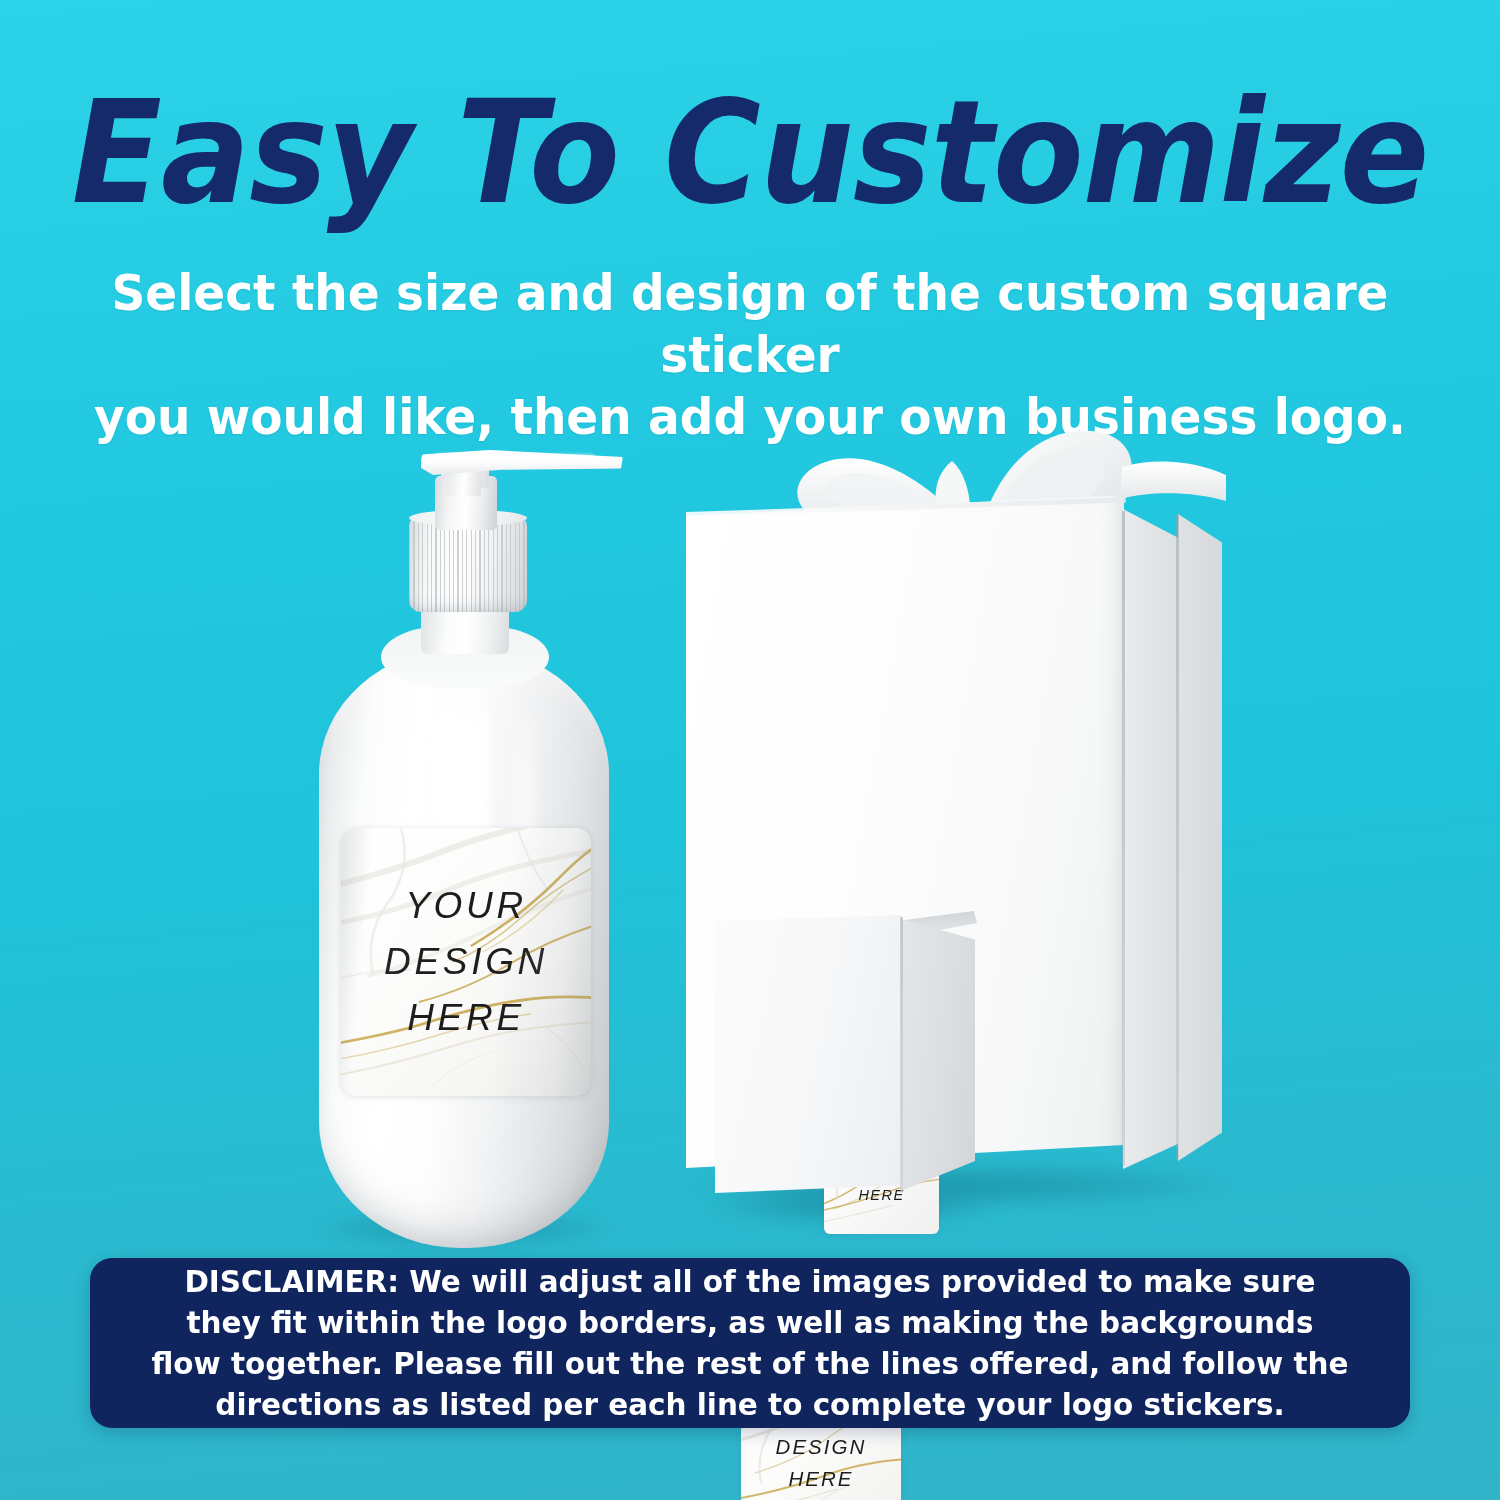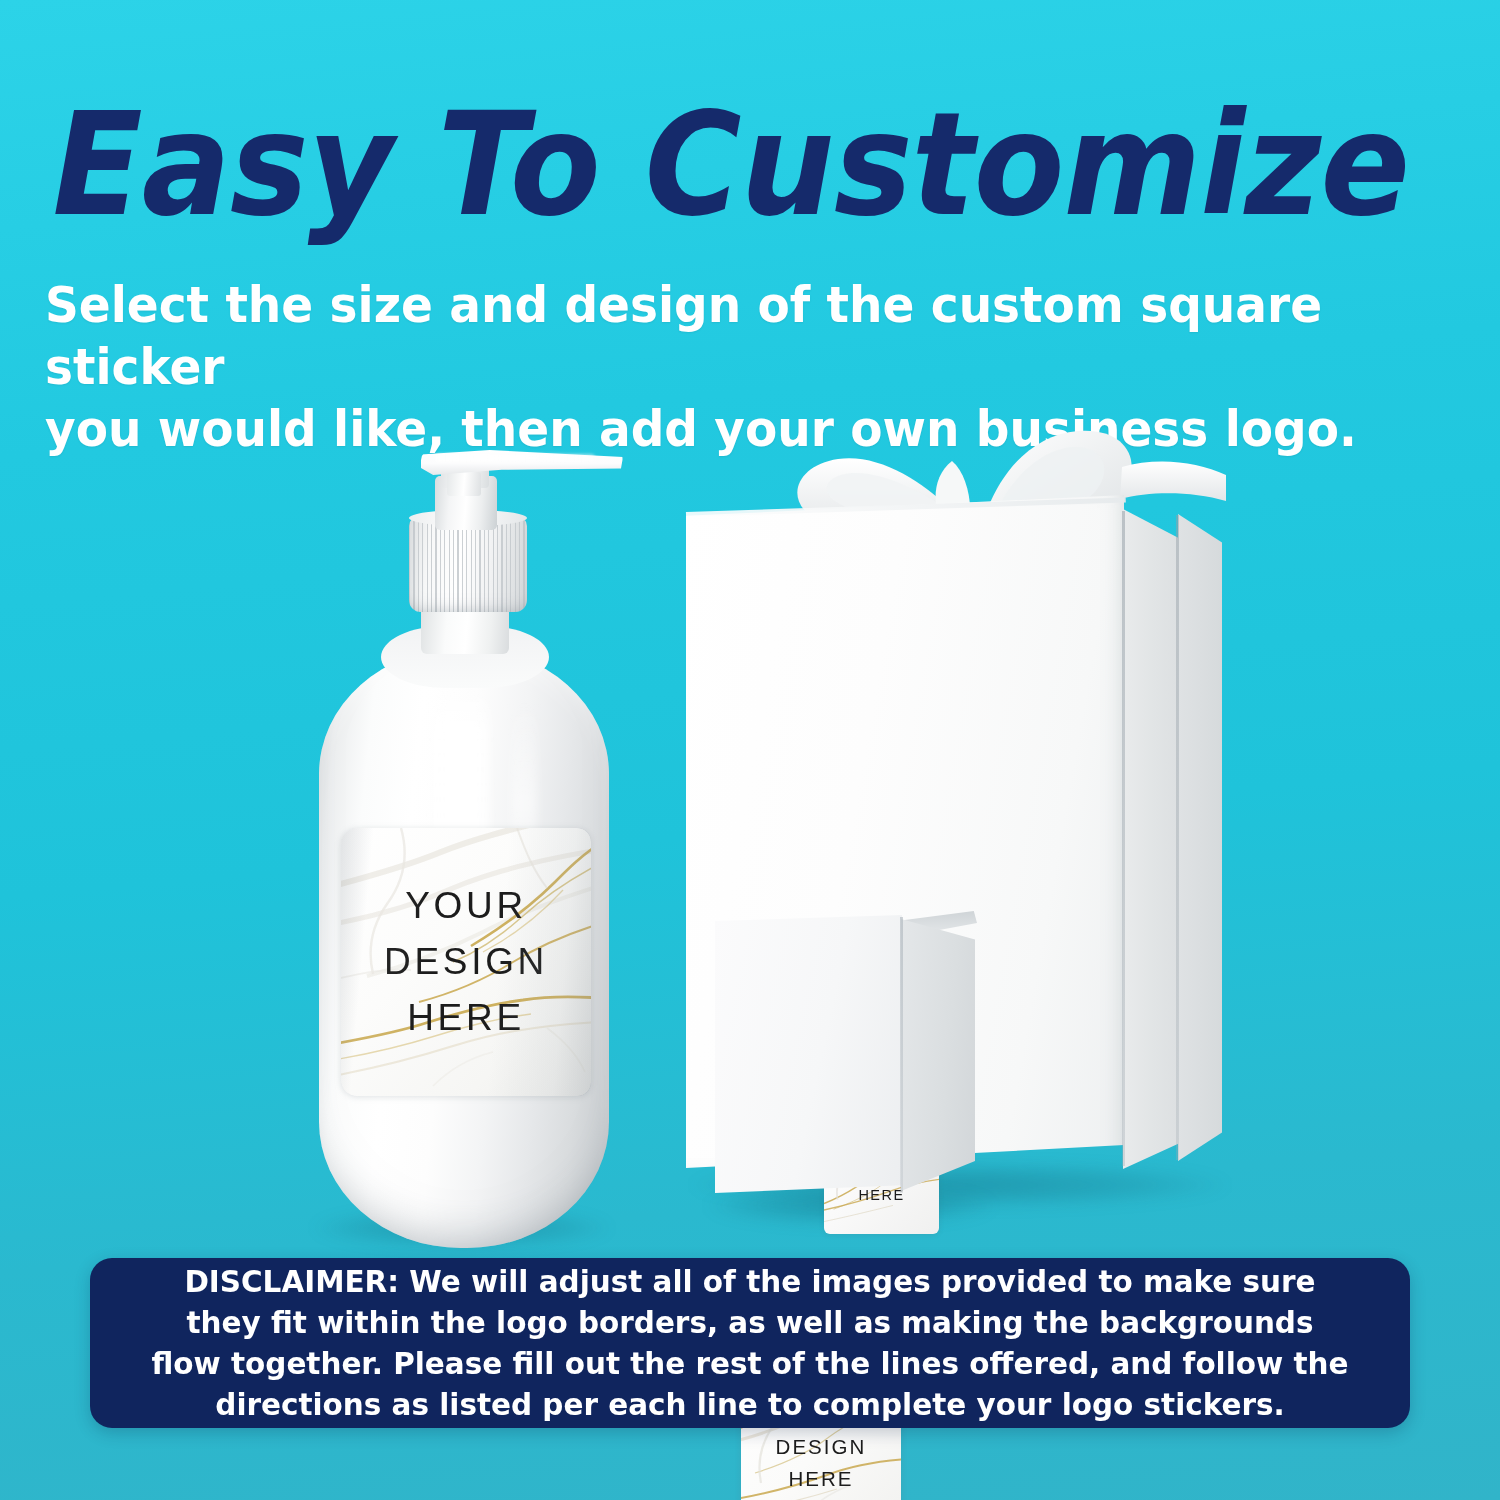--- a/index.html
+++ b/index.html
@@ -5,21 +5,21 @@
 <style>
   * { margin:0; padding:0; box-sizing:border-box; }
   html,body { width:1500px; height:1500px; overflow:hidden; }
   body {
     font-family:"Liberation Sans", sans-serif;
     background:linear-gradient(175deg,#2cd3e8 0%,#22c9e0 28%,#1fc3da 55%,#2ab9cf 78%,#31b4c9 100%);
     position:relative;
   }
 
   
-  .header { position:absolute; left:0; top:12px; width:1500px; }
+  .header { position:absolute; left:0; top:0; width:1500px; text-align:center; }
   .headline {
     font-family:"DejaVu Sans", sans-serif;
     font-weight:700; font-style:italic;
     font-size:142px; line-height:1;
     letter-spacing:-1px;
     color:#152a6b;
     transform:scaleX(0.93);
     margin-top:82px;
     white-space:nowrap;
   }
@@ -109,21 +109,21 @@
   .marble { position:absolute; inset:0; }
   .marble svg { width:100%; height:100%; display:block; }
   .sticker-text {
     position:absolute; inset:0;
     display:flex; flex-direction:column;
     align-items:center; justify-content:center;
     font-family:"Liberation Sans", sans-serif;
     font-weight:300; color:#1c1c1c;
     letter-spacing:.10em;
   }
-  .sticker-text span { display:block; white-space:nowrap; }
+  .sticker-text span { display:block; white-space:nowrap;font-style:italic; }
 
   
   .label-big {
     left:0; top:0; width:100%; height:100%;
     border-radius:14px;
     box-shadow:0 2px 10px rgba(80,95,105,.18);
   }
   .label-big .sticker-text { font-size:37px; line-height:1.52; }
 
   

